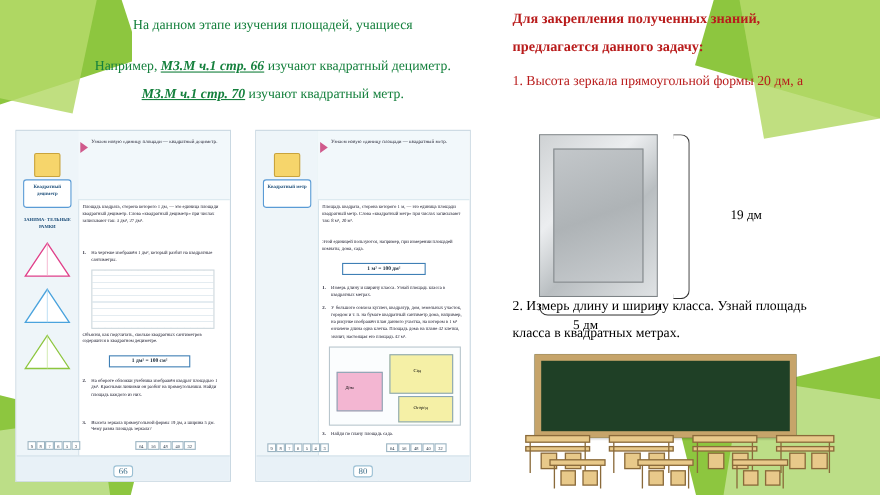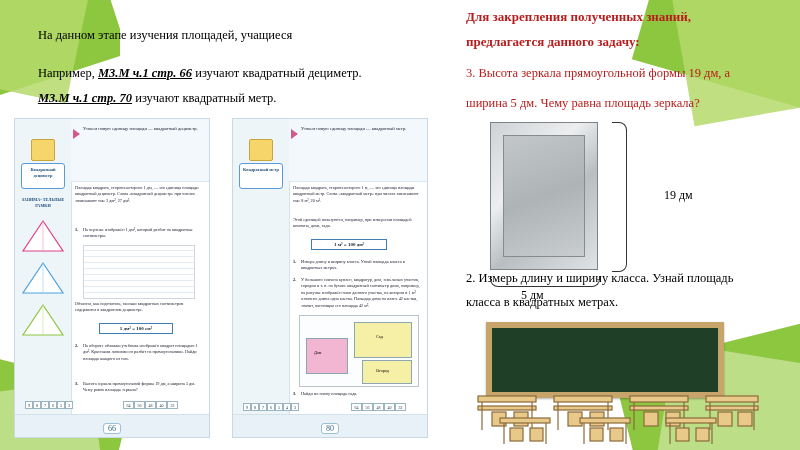--- a/index.html
+++ b/index.html
@@ -17,21 +17,21 @@
   .corner-bl:before{content:"";position:absolute;left:-50px;bottom:-50px;width:170px;height:130px;background:#8dc63f;transform:rotate(14deg);}
   .corner-bl:after{content:"";position:absolute;left:-70px;bottom:-70px;width:170px;height:130px;background:#c8e39a;transform:rotate(-8deg);opacity:.8;}
   .corner-tr{position:absolute;right:0;top:0;width:180px;height:150px;overflow:hidden;}
   .corner-tr:before{content:"";position:absolute;right:-50px;top:-70px;width:200px;height:160px;background:#8dc63f;transform:rotate(16deg);}
   .corner-tr:after{content:"";position:absolute;right:-80px;top:-40px;width:200px;height:150px;background:#b5d96a;transform:rotate(-10deg);opacity:.85;}
   .corner-br{position:absolute;right:0;bottom:0;width:200px;height:160px;overflow:hidden;}
   .corner-br:before{content:"";position:absolute;right:-60px;bottom:-60px;width:230px;height:170px;background:#8dc63f;transform:rotate(-14deg);}
   .corner-br:after{content:"";position:absolute;right:-90px;bottom:-80px;width:230px;height:170px;background:#c8e39a;transform:rotate(9deg);opacity:.8;}
 
   
-  .left-text{position:absolute;left:38px;top:23px;width:420px;font-size:12.5px;line-height:1.95;color:#000000;}
+  .left-text{position:absolute;left:38px;top:10px;width:420px;font-size:12.5px;line-height:1.95;color:#15803d;text-align:center;}
   .left-text .ln{white-space:nowrap;}
   .bold-it{font-weight:bold;font-style:italic;text-decoration:underline;}
 
   
   .right-col{position:absolute;left:466px;top:4px;width:322px;color:#b91c1c;}
   .right-title{font-weight:bold;font-size:13px;line-height:1.95;}
   .right-task{font-size:12.5px;line-height:1.95;margin-top:6px;}
   .right-task2{font-size:12.5px;line-height:1.95;position:absolute;left:466px;top:266px;width:322px;}
 
   
@@ -89,22 +89,21 @@
   </div>
   <div class="ln">
     <span class="bold-it">М3.М ч.1 стр. 70</span>
     <span>изучают квадратный метр.</span>
   </div>
 </div>
 
 <div class="right-col">
   <div class="right-title">Для закрепления полученных знаний,</div>
   <div class="right-title">предлагается данного задачу:</div>
-  <div class="right-task">3. Высота зеркала прямоугольной формы 19 дм, а</div>
-  <div class="right-task">ширина 5 дм. Чему равна площадь зеркала?</div>
+  <div class="right-task">1. Высота зеркала прямоугольной формы 20 дм, а</div>
 </div>
 
 <div class="mirror-wrap">
   <div class="mirror-outer">
     <div class="mirror-inner"></div>
   </div>
 </div>
 <div class="brace-v"></div>
 <div class="lbl-h">19 дм</div>
 <div class="brace-h"></div>

